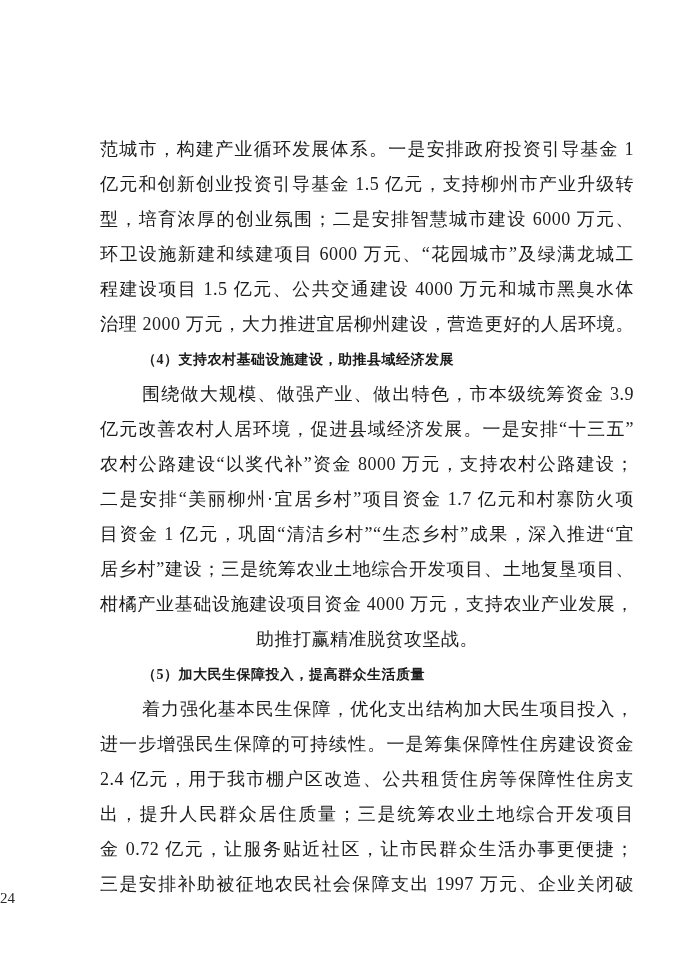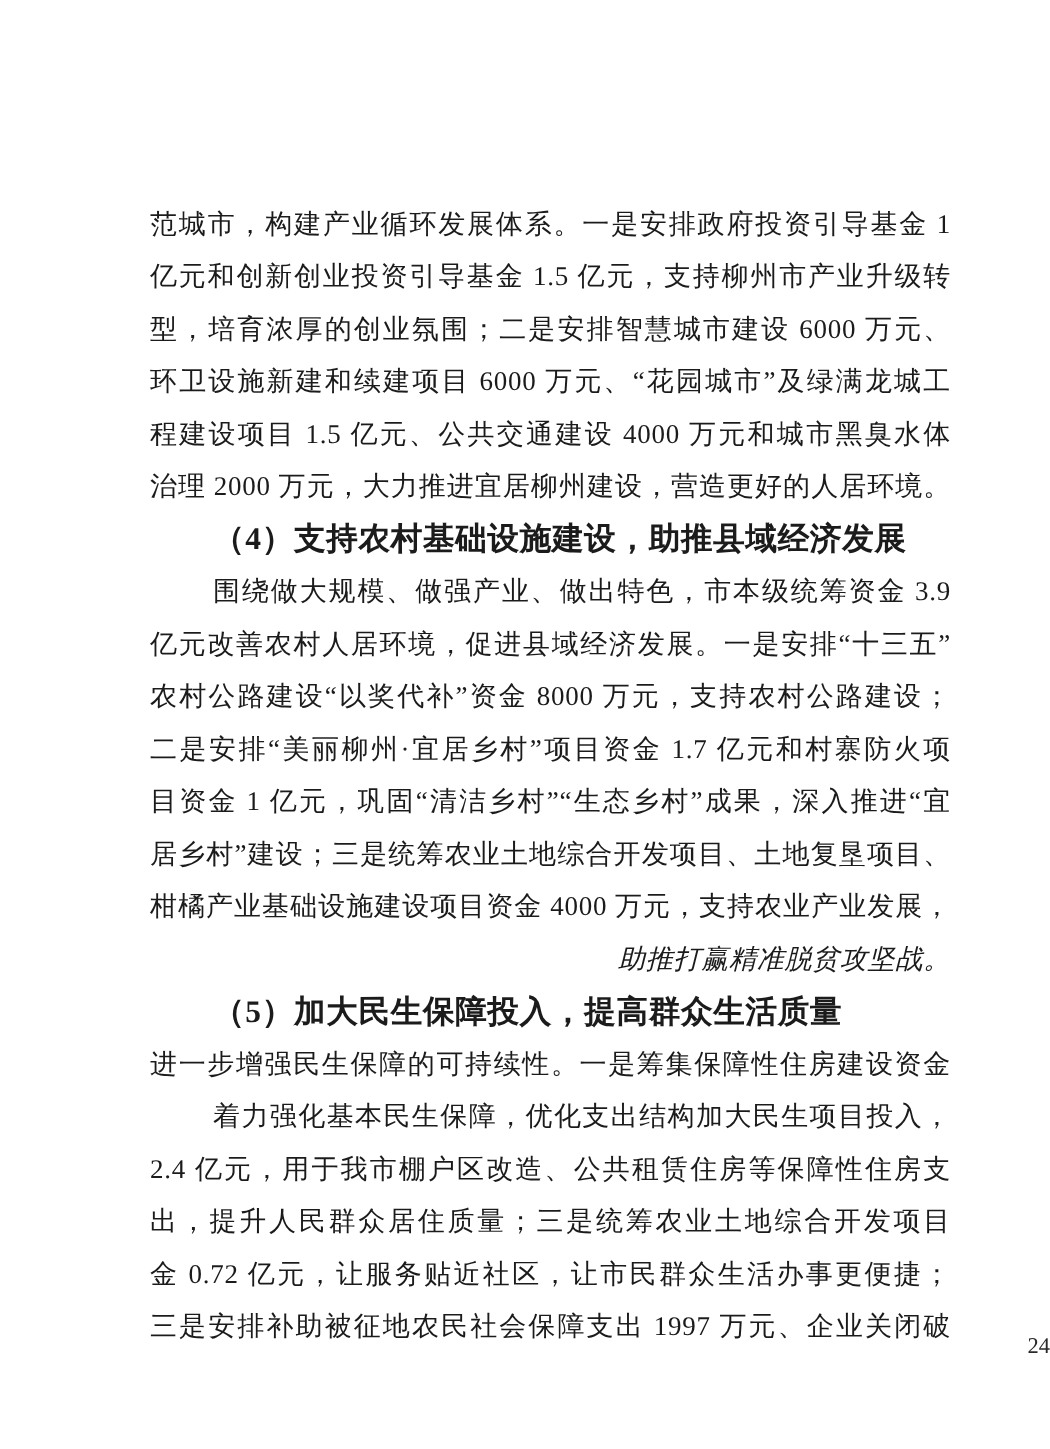--- a/index.html
+++ b/index.html
@@ -33,34 +33,33 @@
     text-align: justify;
     text-align-last: justify;
   }
   .line.justify-indent {
     text-align: justify;
     text-align-last: justify;
     text-indent: 42px;
   }
   .line.heading {
     font-weight: bold;
-    font-size: 21px;
+    font-size: 14px;
     text-indent: 42px;
     text-align: left;
   }
   .line.plain {
-    text-align: right;
-    font-style: italic;
+    text-align: center;
   }
   .page-number {
     position: absolute;
     top: 888px;
     left: 0;
     width: 100%;
-    text-align: right;
+    text-align: left;
     font-size: 15px;
     line-height: 20px;
     color: #2a2a2a;
   }
 </style>
 </head>
 <body>
 
 <div class="page">
   <div class="text-block" id="text-block">
@@ -73,21 +72,21 @@
       <div class="line heading">（4）支持农村基础设施建设，助推县域经济发展</div>
       <div class="line justify-indent">围绕做大规模、做强产业、做出特色，市本级统筹资金 3.9</div>
       <div class="line justify">亿元改善农村人居环境，促进县域经济发展。一是安排“十三五”</div>
       <div class="line justify">农村公路建设“以奖代补”资金 8000 万元，支持农村公路建设；</div>
       <div class="line justify">二是安排“美丽柳州·宜居乡村”项目资金 1.7 亿元和村寨防火项</div>
       <div class="line justify">目资金 1 亿元，巩固“清洁乡村”“生态乡村”成果，深入推进“宜</div>
       <div class="line justify">居乡村”建设；三是统筹农业土地综合开发项目、土地复垦项目、</div>
       <div class="line justify">柑橘产业基础设施建设项目资金 4000 万元，支持农业产业发展，</div>
       <div class="line plain">助推打赢精准脱贫攻坚战。</div>
       <div class="line heading">（5）加大民生保障投入，提高群众生活质量</div>
+      <div class="line justify-indent">着力强化基本民生保障，优化支出结构加大民生项目投入，</div>
       <div class="line justify">进一步增强民生保障的可持续性。一是筹集保障性住房建设资金</div>
-      <div class="line justify-indent">着力强化基本民生保障，优化支出结构加大民生项目投入，</div>
       <div class="line justify">2.4 亿元，用于我市棚户区改造、公共租赁住房等保障性住房支</div>
       <div class="line justify">出，提升人民群众居住质量；三是统筹农业土地综合开发项目</div>
       <div class="line justify">金 0.72 亿元，让服务贴近社区，让市民群众生活办事更便捷；</div>
       <div class="line justify">三是安排补助被征地农民社会保障支出 1997 万元、企业关闭破</div>
     </div>
   <div class="page-number">24</div>
 </div>
 
 </body></html>

